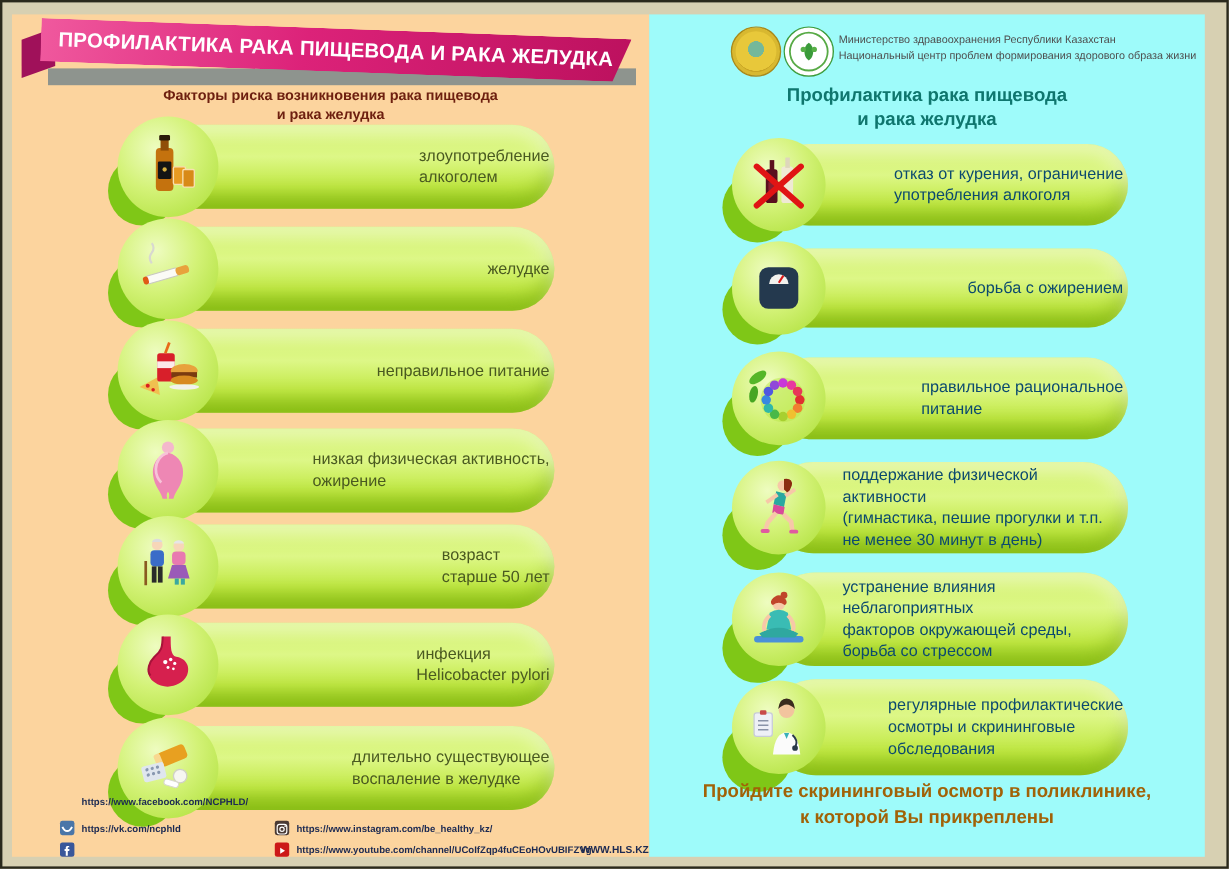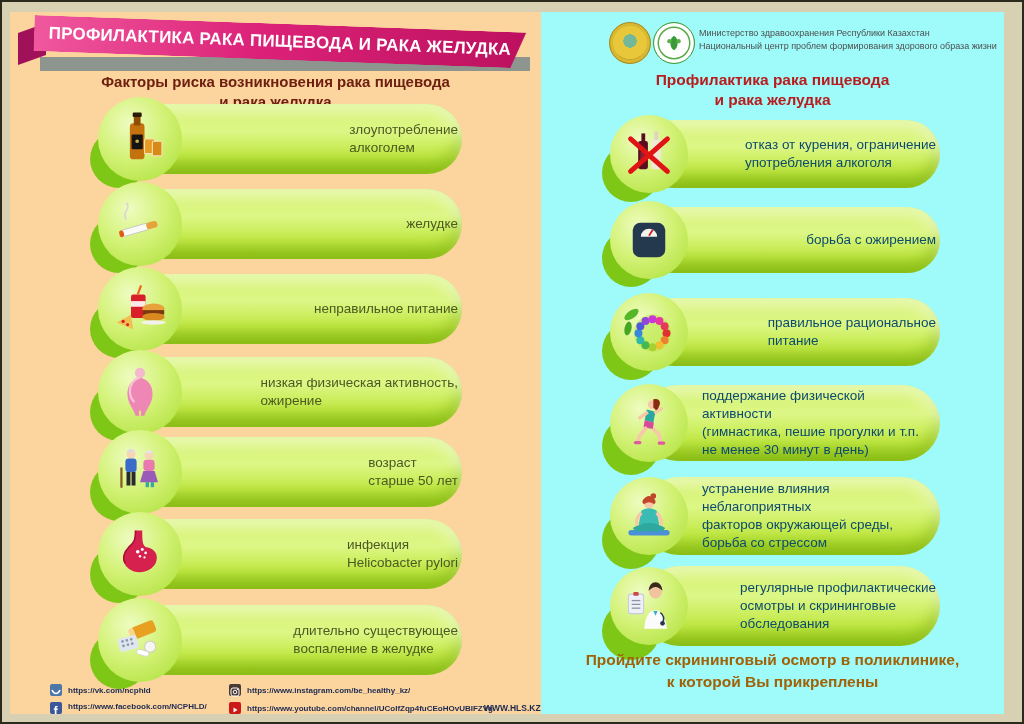--- a/index.html
+++ b/index.html
@@ -15,22 +15,22 @@
                transform:skewY(-20deg);}
   .ribbon-shadow{position:absolute;left:38px;top:55px;width:490px;height:14px;background:#8e948e;}
   .ribbon{position:absolute;left:32px;top:13px;width:492px;height:36px;
           background:linear-gradient(100deg,#f0599e 0%,#dc2279 45%,#bc115e 100%);
           transform:rotate(2.05deg);transform-origin:left center;
           clip-path:polygon(0 0,100% 0,97% 100%,0 100%);
           display:flex;align-items:center;justify-content:center;
           color:#ffffff;font-weight:bold;font-size:17px;letter-spacing:.2px;}
 
   .head{position:absolute;text-align:center;font-weight:bold;white-space:pre-line;}
-  .left-head{left:0;top:60px;width:531px;font-size:15px;line-height:1.3;color:#6e2010;}
-  .right-head{left:0;top:58px;width:463px;font-size:15.5px;line-height:1.3;color:#b91c1c;}
+  .left-head{left:0;top:60px;width:531px;font-size:12px;line-height:1.3;color:#6e2010;}
+  .right-head{left:0;top:58px;width:463px;font-size:15.5px;line-height:1.3;color:#0f766e;}
   .callout{left:0;top:637px;width:463px;font-size:15.5px;line-height:1.45;color:#a16207;
            font-weight:bold;text-align:center;white-space:pre-line;position:absolute;}
 
   .ministry{position:absolute;left:158px;top:15px;width:300px;font-size:9px;line-height:1.45;
             color:#4e4e4e;white-space:pre-line;}
   .logo{position:absolute;top:10px;width:40px;height:40px;border-radius:50%;}
   .logo-gold{left:68px;background:radial-gradient(circle at 50% 45%,#74b89a 0 22%,#e8c83a 23% 60%,#c8a424 61% 100%);
              border:1px solid #a8881a;box-shadow:inset 0 0 0 3px #d8b830;}
   .logo-green{left:112px;background:#ffffff;border:1px solid #3a9a3a;
               box-shadow:inset 0 0 0 3.5px #ffffff, inset 0 0 0 5px #58aa46;
@@ -391,21 +391,21 @@
         <path d="M2 4 q1.5 3.5 4 3.5 q2.5 0 4 -3.5" stroke="#ffffff" stroke-width="1.6" fill="none"></path>
       </svg>
   </div>
   <div class="flink" style="left:66px;top:684px;">https://vk.com/ncphld</div>
 
   <div class="fic" style="left:48px;top:700px;background:#39579a;">
     <svg viewBox="0 0 12 12" width="12" height="12">
         <path d="M7.5 2 h-1.5 q-1.2 0 -1.2 1.3 v1.2 h-1 v1.6 h1 v4 h1.7 v-4 h1.2 l0.2 -1.6 h-1.4 v-1 q0 -0.4 0.5 -0.4 h0.9 z" fill="#ffffff"></path>
       </svg>
   </div>
-  <div class="flink" style="left:66px;top:700px;">https://www.facebook.com/NCPHLD/</div>
+  <div class="flink" style="left:66px;top:662px;">https://www.facebook.com/NCPHLD/</div>
 
   <div class="fic" style="left:227px;top:682px;background:#4a3a34;">
     <svg viewBox="0 0 12 12" width="12" height="12">
       <rect x="2" y="2" width="8" height="8" rx="2" fill="none" stroke="#ffffff" stroke-width="1"></rect>
       <circle cx="6" cy="6" r="1.8" fill="none" stroke="#ffffff" stroke-width="1"></circle>
       <circle cx="8.6" cy="3.4" r="0.7" fill="#ffffff"></circle>
     </svg>
   </div>
   <div class="flink" style="left:245px;top:684px;">https://www.instagram.com/be_healthy_kz/</div>
 

